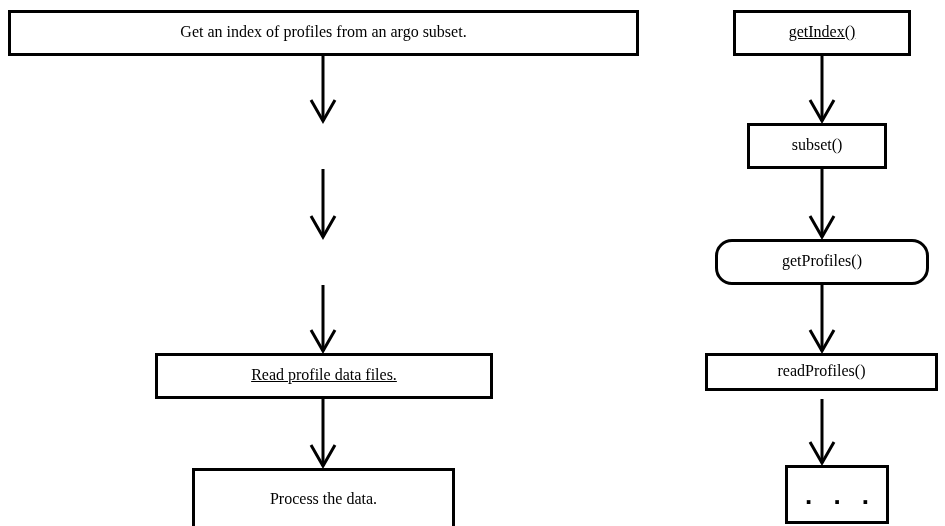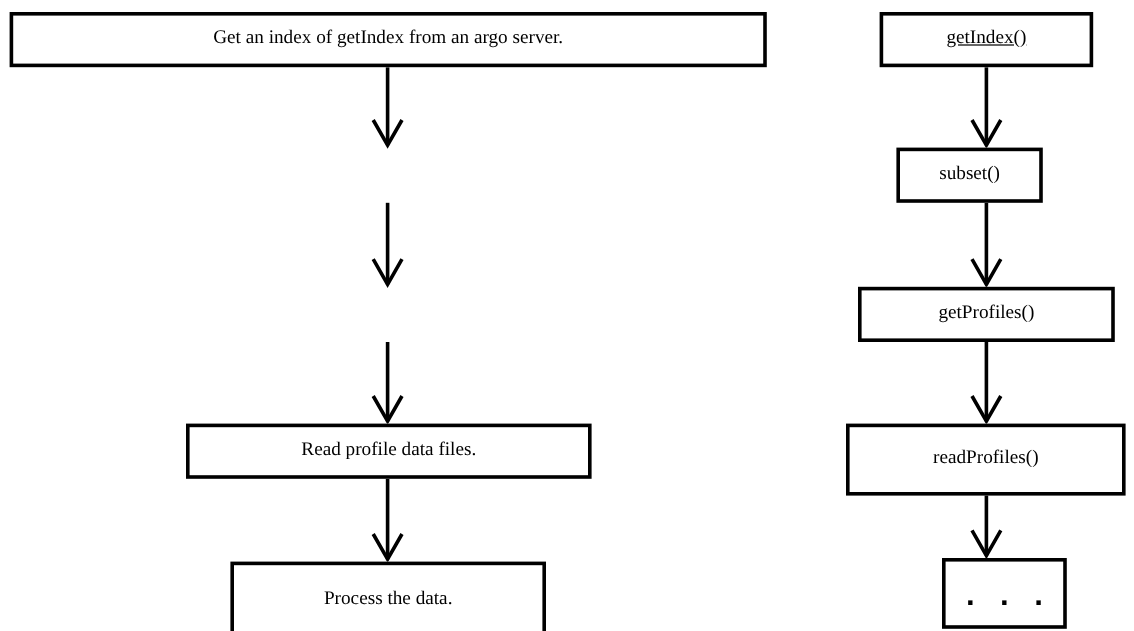--- a/index.html
+++ b/index.html
@@ -64,23 +64,23 @@
     </svg>
     <svg class="arrow" width="40" height="67" style="left: 303px; top: 285px;">
       <line x1="20" y1="0" x2="20" y2="66" stroke="#000000" stroke-width="3"></line>
       <polyline points="8,45 20,66 32,45" stroke="#000000" stroke-width="3" fill="none"></polyline>
     </svg>
     <svg class="arrow" width="40" height="68" style="left: 303px; top: 399px;">
       <line x1="20" y1="0" x2="20" y2="67" stroke="#000000" stroke-width="3"></line>
       <polyline points="8,46 20,67 32,46" stroke="#000000" stroke-width="3" fill="none"></polyline>
     </svg>
     <div class="node" style="left: 8px; top: 10px; width: 631px; height: 46px; border-color: rgb(0, 0, 0);">
-      <span class="node-label">Get an index of getIndex from an argo server.</span>
+      <span class="node-label">Get an index of profiles from an argo subset.</span>
     </div>
-    <div class="node" style="left: 155px; top: 353px; width: 338px; height: 46px; border-color: rgb(0, 0, 0);">
+    <div class="node" style="left: 155px; top: 353px; width: 338px; height: 46px; border-color: rgb(0, 0, 0); text-decoration: underline;">
       <span class="node-label">Read profile data files.</span>
     </div>
     <div class="node" style="left: 192px; top: 468px; width: 263px; height: 64px; border-color: rgb(0, 0, 0);">
       <span class="node-label">Process the data.</span>
     </div>
     <svg class="arrow" width="40" height="66" style="left: 802px; top: 56px;">
       <line x1="20" y1="0" x2="20" y2="65" stroke="#000000" stroke-width="3"></line>
       <polyline points="8,44 20,65 32,44" stroke="#000000" stroke-width="3" fill="none"></polyline>
     </svg>
     <svg class="arrow" width="40" height="69" style="left: 802px; top: 169px;">
@@ -91,25 +91,25 @@
       <line x1="20" y1="0" x2="20" y2="66" stroke="#000000" stroke-width="3"></line>
       <polyline points="8,45 20,66 32,45" stroke="#000000" stroke-width="3" fill="none"></polyline>
     </svg>
     <svg class="arrow" width="40" height="65" style="left: 802px; top: 399px;">
       <line x1="20" y1="0" x2="20" y2="64" stroke="#000000" stroke-width="3"></line>
       <polyline points="8,43 20,64 32,43" stroke="#000000" stroke-width="3" fill="none"></polyline>
     </svg>
     <div class="node" style="left: 733px; top: 10px; width: 178px; height: 46px; border-color: rgb(0, 0, 0); text-decoration: underline;">
       <span class="node-label">getIndex()</span>
     </div>
-    <div class="node" style="left: 747px; top: 123px; width: 122px; height: 46px; border-color: rgb(0, 0, 0);">
+    <div class="node" style="left: 747px; top: 123px; width: 140px; height: 46px; border-color: rgb(0, 0, 0);">
       <span class="node-label">subset()</span>
     </div>
-    <div class="node" style="left: 715px; top: 239px; width: 214px; height: 46px; border-color: rgb(0, 0, 0);">
+    <div class="node" style="left: 715px; top: 239px; width: 214px; height: 46px; border-color: rgb(0, 0, 0); border-radius: 17px;">
       <span class="node-label">getProfiles()</span>
     </div>
-    <div class="node" style="left: 705px; top: 353px; width: 233px; height: 60px; border-color: rgb(0, 0, 0);">
+    <div class="node" style="left: 705px; top: 353px; width: 233px; height: 38px; border-color: rgb(0, 0, 0);">
       <span class="node-label">readProfiles()</span>
     </div>
     <div class="node" style="left: 785px; top: 465px; width: 104px; height: 59px; border-color: rgb(0, 0, 0);">
       <span class="ellipsis-label">. . .</span>
     </div>
   </div>
 
 </body></html>

